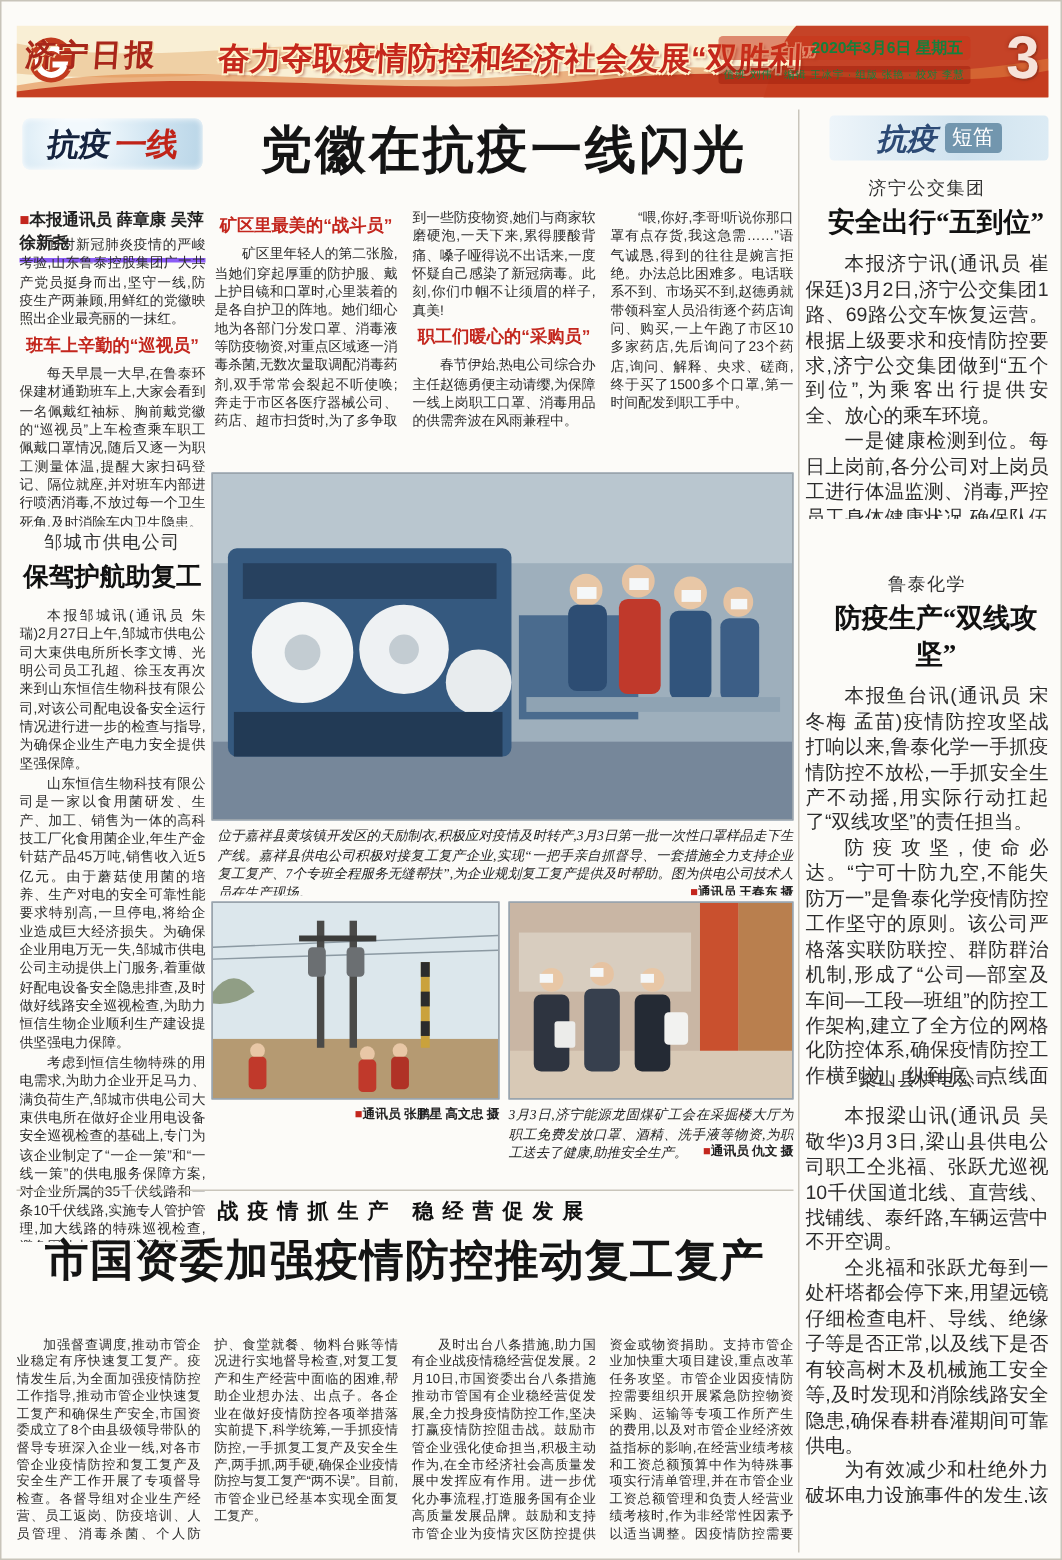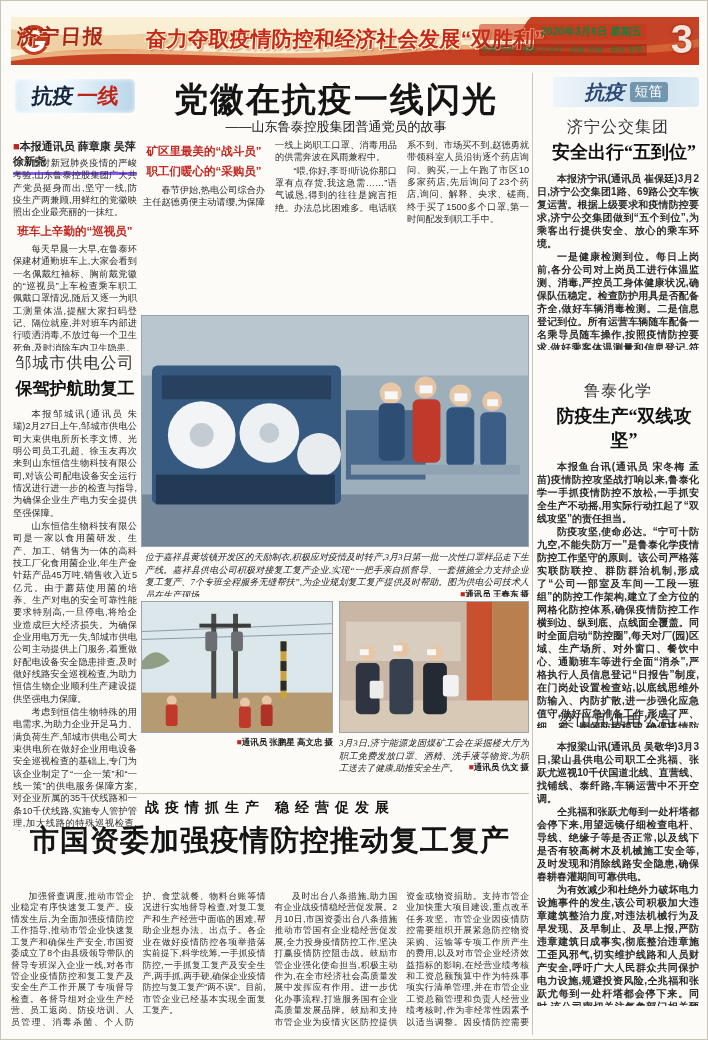--- a/index.html
+++ b/index.html
@@ -48,31 +48,31 @@
   .hrule { position:absolute; height:1px; background:#c9c5bb; }
   .byline { position:absolute; left:12px; top:138px; width:124px; font-size:11px; font-weight:bold;
             color:#222; border-bottom:3px solid #8b5cf6; padding-bottom:3px; }
   .red { color:#c3261d; }
   .bodytxt { font-size:9.2px; line-height:1.34; color:#2c2c2c; text-align:justify; overflow:hidden; }
   .bodytxt p { text-indent:2em; margin-bottom:1px; }
   .subhead { font-size:11.5px; font-weight:bold; color:#c3261d; text-align:center; margin:5px 0 4px; text-indent:0; }
   .col1 { position:absolute; left:12px; top:156px; width:124px; height:194px; }
   .cols3 { position:absolute; left:142px; top:138px; width:386px; height:174px;
            column-count:3; column-gap:10px; }
-  .org-line { text-align:center; font-size:16px; color:#333; letter-spacing:1px; }
+  .org-line { text-align:center; font-size:12px; color:#333; letter-spacing:1px; }
   .art-title { text-align:center; font-family:"Liberation Serif","DejaVu Serif",serif;
                font-weight:bold; color:#111;margin-left:12px; }
   .zoucheng { position:absolute; left:12px; top:352px; width:124px; height:478px; overflow:hidden; }
   .zoucheng .art-title { font-size:17px; margin:3px 0 8px; }
   .zoucheng .bodytxt { height:424px; }
 
   
   .rail-art { position:absolute; left:536px; width:162px; }
   .rail-art .art-title { font-size:18px; margin-top:2px; }
-  .rail-body { font-size:10px; line-height:1.3; color:#2c2c2c; text-align:justify; overflow:hidden;font-weight:bold; }
+  .rail-body { font-size:13px; line-height:1.3; color:#2c2c2c; text-align:justify; overflow:hidden; }
   .rail-body p { text-indent:2em; }
 
   
   .photo { position:absolute; overflow:hidden; border:1px solid #9aa4ac; background:#8da0af; }
   .photo svg { display:block; width:100%; height:100%; }
   .caption { position:absolute; font-family:"Liberation Serif","DejaVu Serif",serif; font-style:italic;
              font-size:9px; line-height:1.4; color:#222; text-align:justify; overflow:hidden; }
   .caption .credit { float:right; font-weight:bold; font-style:normal; font-size:8.5px; }
 
   
@@ -109,38 +109,38 @@
       <div class="date-credits">值班 刘伟 · 编辑 王冰宇 · 组版 张艳 · 校对 李慧</div>
     </div>
     <div class="pagenum">3</div>
   </div>
 
   <div class="badge-left">
     <span class="b1">抗疫</span>
     <span class="b2">一线</span>
   </div>
   <h1 class="main-hl">党徽在抗疫一线闪光</h1>
-  <div class="main-sub">——山东鲁泰控股集团普通党员的故事</div>
   <div class="badge-right">
     <span class="b1">抗疫</span>
     <span class="b2">短笛</span>
   </div>
 
   <div class="vline"></div>
 
   <div class="byline"><span class="red">■</span><span>本报通讯员 薛章康 吴萍 徐新尧</span></div>
 
   <div class="col1 bodytxt">
     <p>面对新冠肺炎疫情的严峻考验,山东鲁泰控股集团广大共产党员挺身而出,坚守一线,防疫生产两兼顾,用鲜红的党徽映照出企业最亮丽的一抹红。</p>
     <div class="subhead">班车上辛勤的“巡视员”</div>
     <p>每天早晨一大早,在鲁泰环保建材通勤班车上,大家会看到一名佩戴红袖标、胸前戴党徽的“巡视员”上车检查乘车职工佩戴口罩情况,随后又逐一为职工测量体温,提醒大家扫码登记、隔位就座,并对班车内部进行喷洒消毒,不放过每一个卫生死角,及时消除车内卫生隐患。</p>
   </div>
 
   <div class="cols3 bodytxt">
     <div class="subhead">矿区里最美的“战斗员”</div>
+    <p>矿区里年轻人的第二张脸,当她们穿起厚重的防护服、戴上护目镜和口罩时,心里装着的是各自护卫的阵地。她们细心地为各部门分发口罩、消毒液等防疫物资,对重点区域逐一消毒杀菌,无数次量取调配消毒药剂,双手常常会裂起不听使唤;奔走于市区各医疗器械公司、药店、超市扫货时,为了多争取到一些防疫物资,她们与商家软磨硬泡,一天下来,累得腰酸背痛、嗓子哑得说不出话来,一度怀疑自己感染了新冠病毒。此刻,你们巾帼不让须眉的样子,真美!</p>
     <div class="subhead">职工们暖心的“采购员”</div>
     <p>春节伊始,热电公司综合办主任赵德勇便主动请缨,为保障一线上岗职工口罩、消毒用品的供需奔波在风雨兼程中。</p>
     <p>“喂,你好,李哥!听说你那口罩有点存货,我这急需……”语气诚恳,得到的往往是婉言拒绝。办法总比困难多。电话联系不到、市场买不到,赵德勇就带领科室人员沿街逐个药店询问、购买,一上午跑了市区10多家药店,先后询问了23个药店,询问、解释、央求、磋商,终于买了1500多个口罩,第一时间配发到职工手中。</p>
   </div>
 
   <div class="zoucheng">
     <div class="org-line">邹城市供电公司</div>
     <div class="art-title">保驾护航助复工</div>
     <div class="bodytxt">
       <p>本报邹城讯(通讯员 朱瑞)2月27日上午,邹城市供电公司大束供电所所长李文博、光明公司员工孔超、徐玉友再次来到山东恒信生物科技有限公司,对该公司配电设备安全运行情况进行进一步的检查与指导,为确保企业生产电力安全提供坚强保障。</p>

